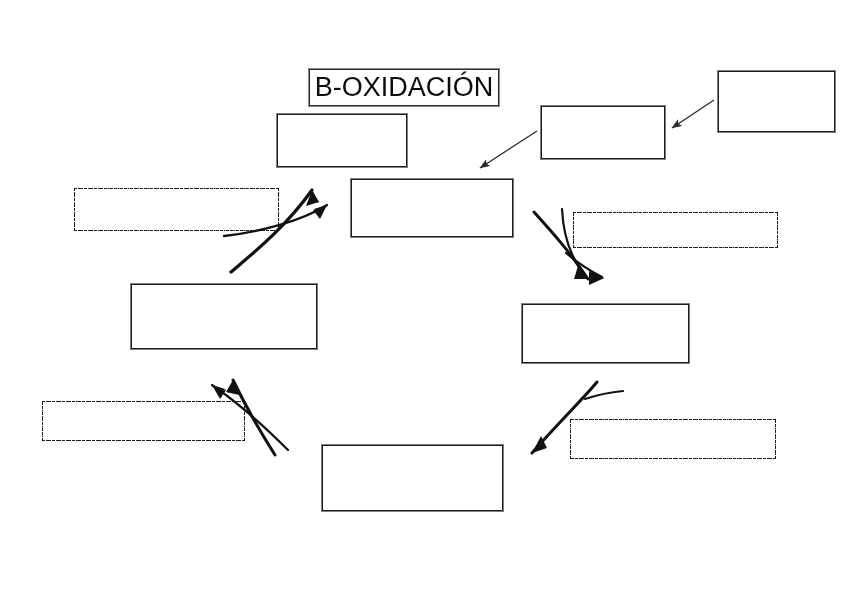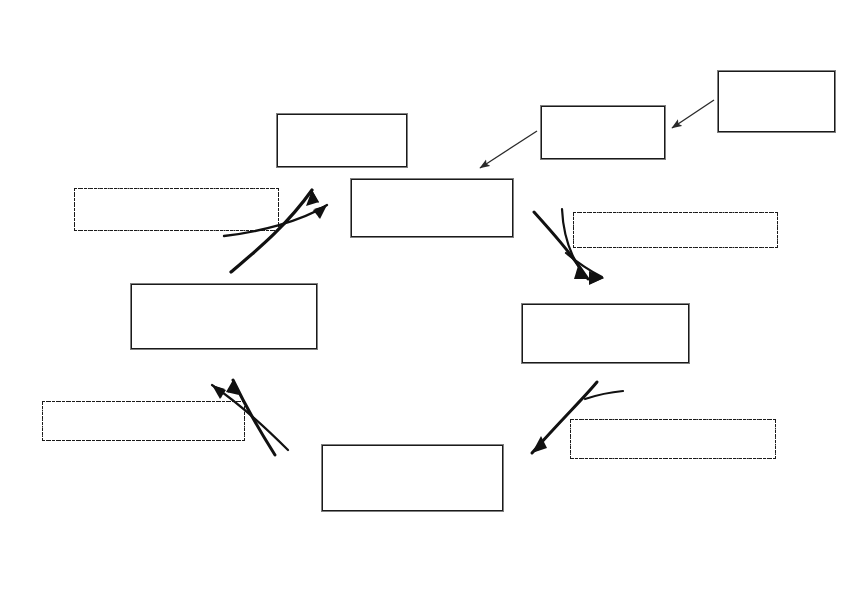--- a/index.html
+++ b/index.html
@@ -80,20 +80,23 @@
     width: 848px;
     height: 599px;
     pointer-events: none;
   }
 </style>
 </head>
 <body>
 
 <div id="canvas">
 
+  <div id="title-box">
+    <span class="title-text">B-OXIDACIÓN</span>
+  </div>
 
   <div class="box" style="left:276px; top:113px; width:132px; height:55px;">
     <span class="box-text"></span>
   </div>
 
   <div class="box" style="left:350px; top:178px; width:164px; height:60px;">
     <span class="box-text"></span>
   </div>
 
   <div class="box" style="left:540px; top:105px; width:126px; height:55px;">

